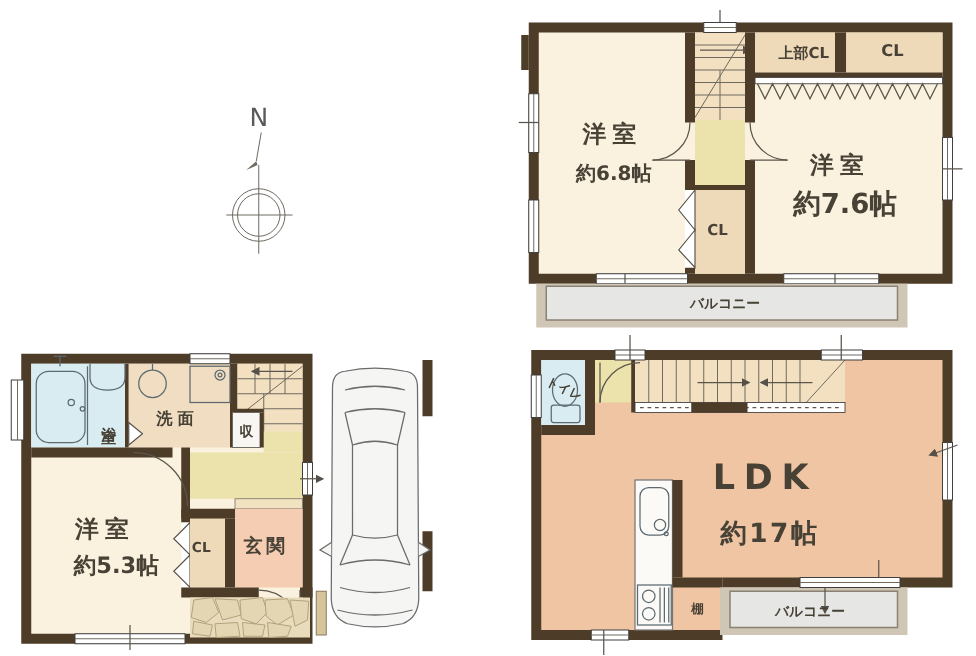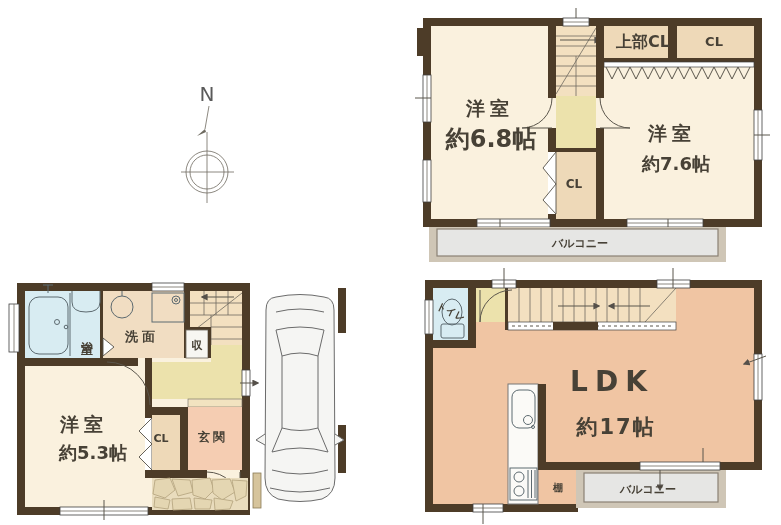--- a/index.html
+++ b/index.html
@@ -316,35 +316,35 @@
       <line class="ln" x1="703" y1="448" x2="703" y2="462"></line>
       <line class="ln" x1="660" y1="470" x2="660" y2="490" marker-end="url(#arr)"></line>
       <line class="ln" x1="483" y1="504" x2="483" y2="524"></line>
     </g>
   </g>
 </svg>
 
 <div class="label n" style="left:207px;top:94px;font-size:20px;">N</div>
 
 <div class="label" style="left:490px;top:108px;font-size:19px;letter-spacing:5px;">洋室</div>
-<div class="label" style="left:491px;top:139px;font-size:24px;">約6.8帖</div>
+<div class="label" style="left:491px;top:139px;font-size:16px;">約6.8帖</div>
 <div class="label" style="left:672px;top:133px;font-size:19px;letter-spacing:5px;">洋室</div>
-<div class="label" style="left:676px;top:164px;font-size:18px;">約7.6帖</div>
-<div class="label" style="left:643px;top:42px;font-size:16px;">上部CL</div>
+<div class="label" style="left:676px;top:164px;font-size:22px;">約7.6帖</div>
+<div class="label" style="left:643px;top:42px;font-size:12px;">上部CL</div>
 <div class="label" style="left:714px;top:41px;font-size:13px;">CL</div>
 <div class="label" style="left:574px;top:184px;font-size:12px;">CL</div>
 <div class="label" style="left:580px;top:243px;font-size:11px;font-weight:600;">バルコニー</div>
 
 <div class="label vert" style="left:87px;top:333px;font-size:12px;">浴室</div>
 <div class="label" style="left:142px;top:336px;font-size:13px;letter-spacing:4px;">洗面</div>
 <div class="label" style="left:197px;top:345px;font-size:11px;">収</div>
 <div class="label" style="left:84px;top:424px;font-size:19px;letter-spacing:5px;">洋室</div>
 <div class="label" style="left:93px;top:453px;font-size:18px;">約5.3帖</div>
 <div class="label" style="left:161px;top:438px;font-size:11px;">CL</div>
-<div class="label" style="left:213px;top:437px;font-size:12px;letter-spacing:3px;">玄関</div>
+<div class="label" style="left:213px;top:437px;font-size:15px;letter-spacing:3px;">玄関</div>
 
 <div class="label" style="left:451px;top:312px;font-size:10px;transform:translate(-50%,-50%) rotate(25deg);">トイレ</div>
 <div class="label" style="left:612px;top:382px;font-size:28px;letter-spacing:7px;font-weight:600;text-align:right;">LDK</div>
 <div class="label" style="left:616px;top:413px;font-size:21px;letter-spacing:2px;margin-top:14px;">約17帖</div>
 <div class="label" style="left:558px;top:488px;font-size:10px;">棚</div>
 <div class="label" style="left:648px;top:489px;font-size:11px;font-weight:600;">バルコニー</div>
 
 </div>
 
 </body></html>

